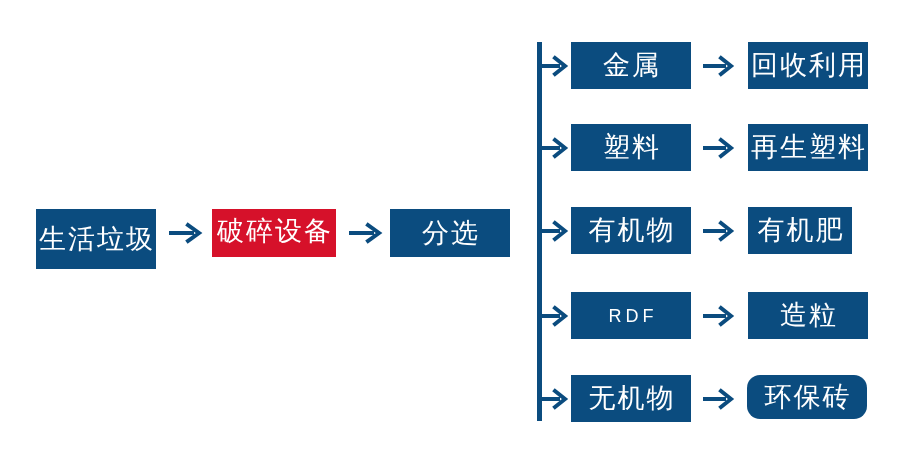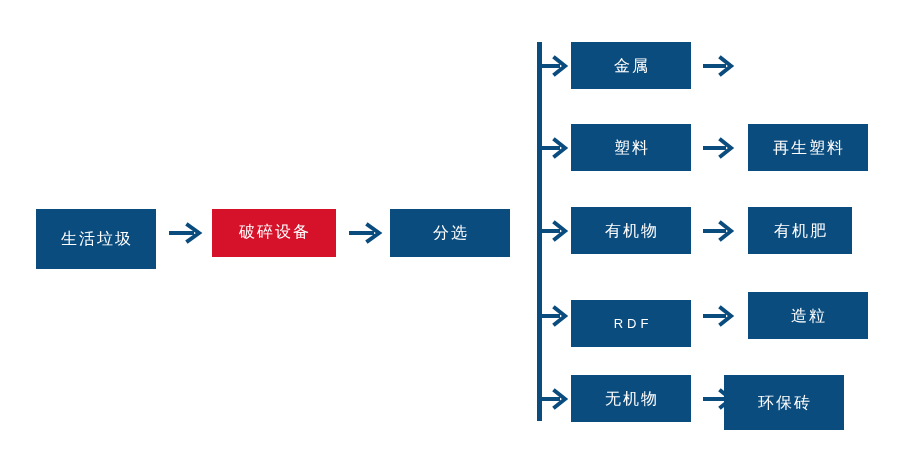--- a/index.html
+++ b/index.html
@@ -16,30 +16,30 @@
     height: 464px;
     background: #ffffff;
     overflow: hidden;
   }
   .node {
     position: absolute;
     display: flex;
     align-items: center;
     justify-content: center;
     color: #ffffff;
-    font-size: 16px;
+    font-size: 27px;
     letter-spacing: 2px;
     text-indent: 2px;
     line-height: 1;
     box-sizing: border-box;
     white-space: nowrap;
   }
   .node.blue { background: #0b4c7f; }
   .node.red  { background: #d6112a; }
-  .node.latin { letter-spacing: 4px; text-indent: 4px; font-size: 13px; margin-top: 8px; }
+  .node.latin { letter-spacing: 4px; text-indent: 4px; font-size: 18px; }
 
   .arrow {
     position: absolute;
     color: #0b4c7f;
     font-size: 27px;
     line-height: 1;
     font-weight: bold;
     display: flex;
     align-items: center;
     justify-content: center;
@@ -95,20 +95,23 @@
   <div class="node blue" style="left:571px; top:42px; width:120px; height:47px;">
     <span>金属</span>
   </div>
 
   <div class="arrow" style="left:700px; top:52px; width:38px; height:28px;">
     <svg width="32" height="22" viewBox="0 0 32 22" aria-hidden="true">
       <path d="M1 11 h20 M18 3 l10 8 l-10 8" fill="none" stroke="#0b4c7f" stroke-width="4" stroke-linecap="square" stroke-linejoin="miter"></path>
     </svg>
   </div>
 
+  <div class="node blue" style="left:748px; top:42px; width:120px; height:47px;">
+    <span>回收利用</span>
+  </div>
 
   <div class="branch-arrow" style="left:538px; top:136px;">
     <svg width="32" height="24" viewBox="0 0 32 24" aria-hidden="true">
       <path d="M0 12 h20 M17 4 l10 8 l-10 8" fill="none" stroke="#0b4c7f" stroke-width="4" stroke-linecap="square" stroke-linejoin="miter"></path>
     </svg>
   </div>
 
   <div class="node blue" style="left:571px; top:124px; width:120px; height:47px;align-items:center;">
     <span>塑料</span>
   </div>
@@ -172,17 +175,17 @@
   <div class="node blue" style="left:571px; top:375px; width:120px; height:47px;text-align:center;">
     <span>无机物</span>
   </div>
 
   <div class="arrow" style="left:700px; top:385px; width:38px; height:28px;">
     <svg width="32" height="22" viewBox="0 0 32 22" aria-hidden="true">
       <path d="M1 11 h20 M18 3 l10 8 l-10 8" fill="none" stroke="#0b4c7f" stroke-width="4" stroke-linecap="square" stroke-linejoin="miter"></path>
     </svg>
   </div>
 
-  <div class="node blue" style="left:724px; top:375px; width:120px; height:55px;">
+  <div class="node blue" style="left:747px; top:375px; width:120px; height:44px;border-radius:13px;">
     <span>环保砖</span>
   </div>
 
 </div>
 
 </body></html>

